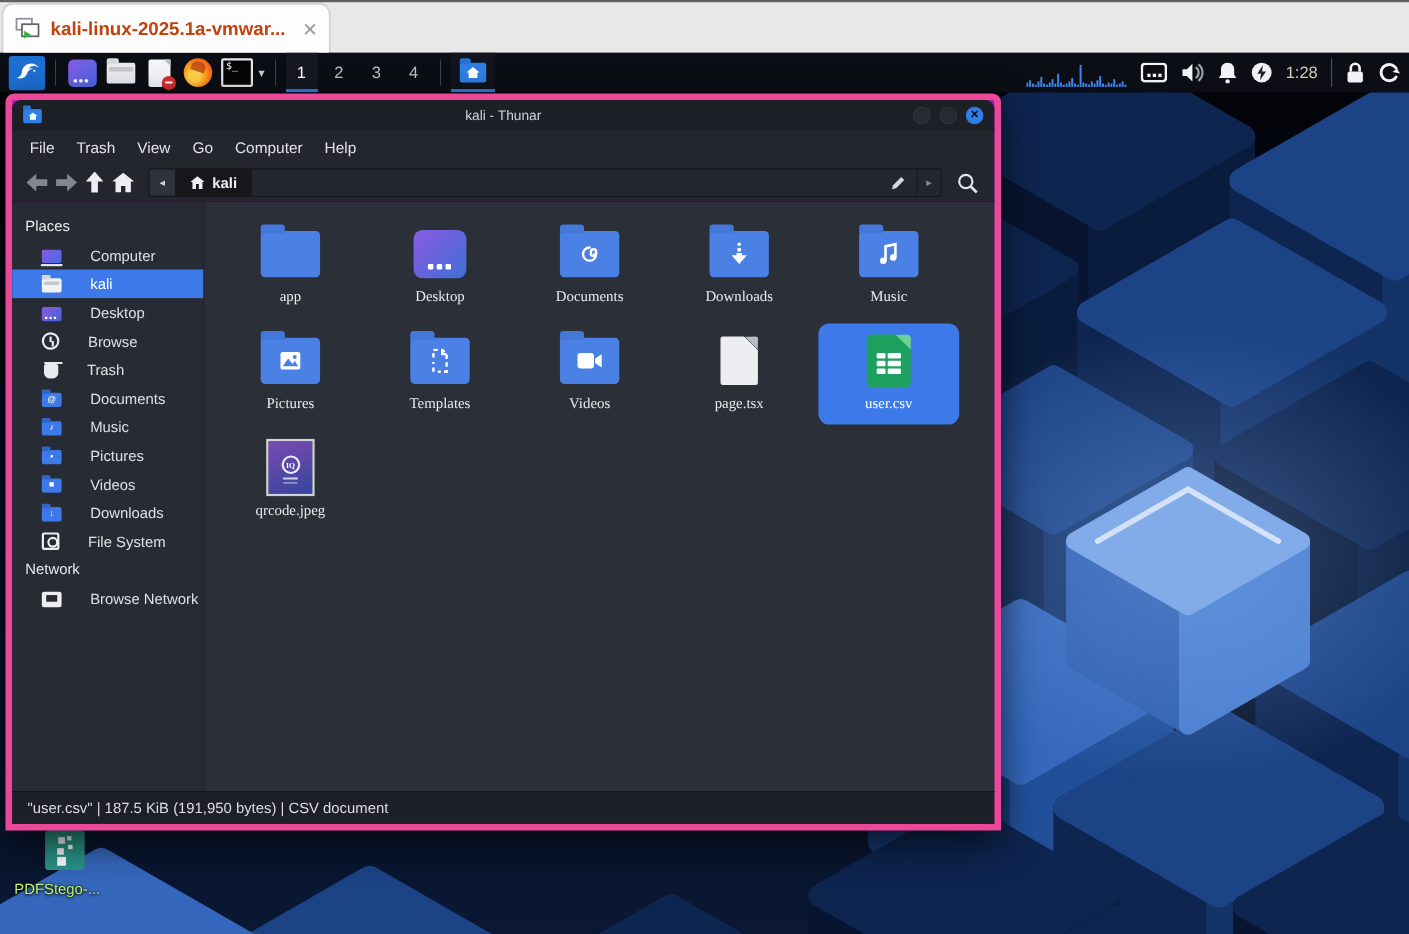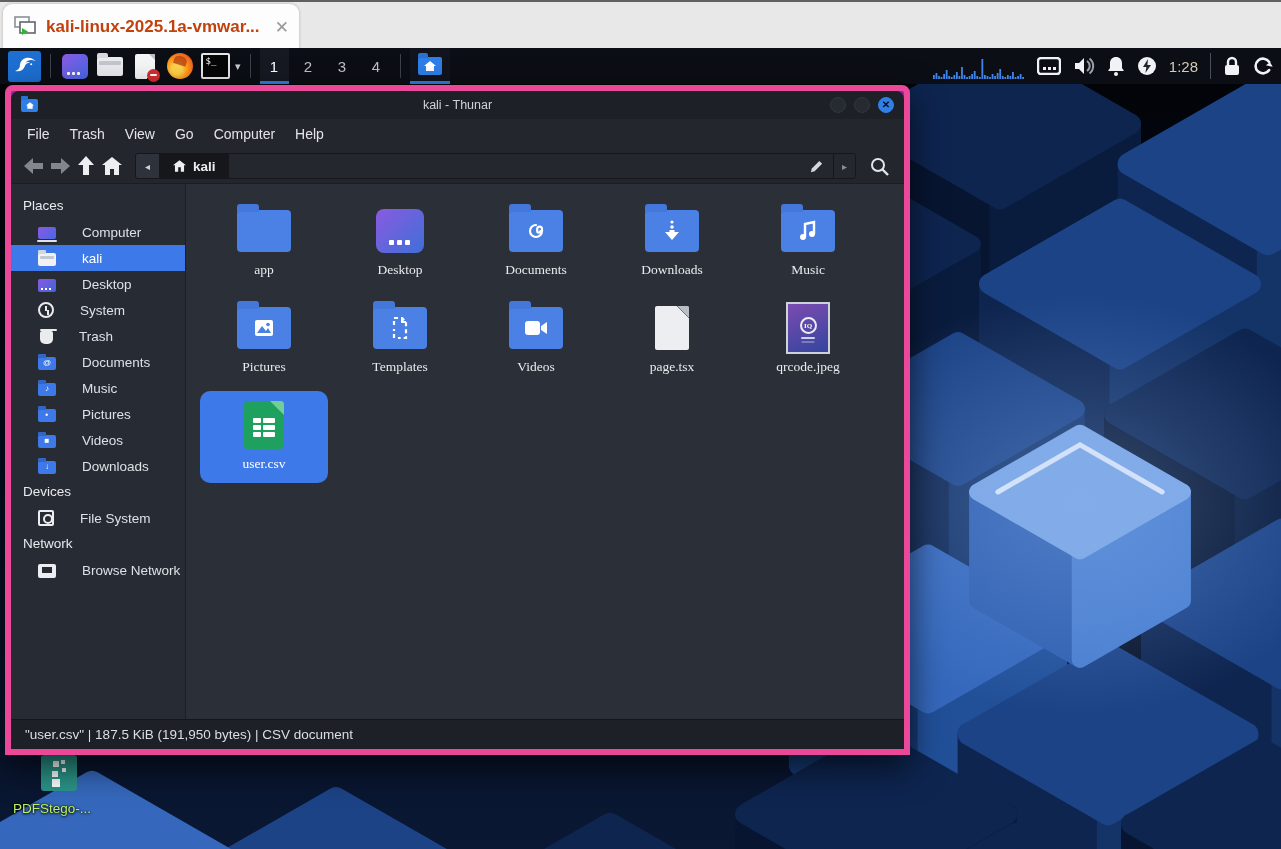--- a/index.html
+++ b/index.html
@@ -421,21 +421,21 @@
         <div class="sb-i sel">
             <span class="si si-kali"></span>
             <span>kali</span>
           </div>
         <div class="sb-i">
             <span class="si si-desktop"></span>
             <span>Desktop</span>
           </div>
         <div class="sb-i">
             <span class="si si-recent"></span>
-            <span>System</span>
+            <span>Browse</span>
           </div>
         <div class="sb-i">
             <span class="si si-trash"></span>
             <span>Trash</span>
           </div>
         <div class="sb-i">
             <span class="si si-bf">@</span>
             <span>Documents</span>
           </div>
         <div class="sb-i">
@@ -447,21 +447,20 @@
             <span>Pictures</span>
           </div>
         <div class="sb-i">
             <span class="si si-bf">■</span>
             <span>Videos</span>
           </div>
         <div class="sb-i">
             <span class="si si-bf">↓</span>
             <span>Downloads</span>
           </div>
-        <div class="sb-h">Devices</div>
         <div class="sb-i">
             <span class="si si-drive"></span>
             <span>File System</span>
           </div>
         <div class="sb-h">Network</div>
         <div class="sb-i">
             <span class="si si-net"></span>
             <span>Browse Network</span>
           </div>
       </div>
@@ -575,32 +574,20 @@
             </div>
 
 
 
           <div class="cell">
               <div class="cellbox">
             <div class="icobox">
                   <span class="g-doc"></span>
                 </div>
             <div class="flabel">page.tsx</div>
-              </div>
-            </div>
-
-          <div class="cell">
-              <div class="cellbox">
-            <div class="icobox">
-                  <span class="g-qr">
-              <span class="ring">IQ</span>
-              <span class="sub"></span>
-            </span>
-                </div>
-            <div class="flabel">qrcode.jpeg</div>
               </div>
             </div>
 
           <div class="cell">
               <div class="cellbox sel">
             <div class="icobox">
                   <span class="g-csv">
               <span class="tbl">
                       <i></i>
                       <i></i>
@@ -608,20 +595,32 @@
                       <i></i>
                       <i></i>
                       <i></i>
                     </span>
             </span>
                 </div>
             <div class="flabel">user.csv</div>
               </div>
             </div>
 
+          <div class="cell">
+              <div class="cellbox">
+            <div class="icobox">
+                  <span class="g-qr">
+              <span class="ring">IQ</span>
+              <span class="sub"></span>
+            </span>
+                </div>
+            <div class="flabel">qrcode.jpeg</div>
+              </div>
+            </div>
+
         </div>
       </div>
     </div>
 
     <div class="statusbar">
       <span>"user.csv" | 187.5 KiB (191,950 bytes) | CSV document</span>
     </div>
   </div>
 </div>
 

